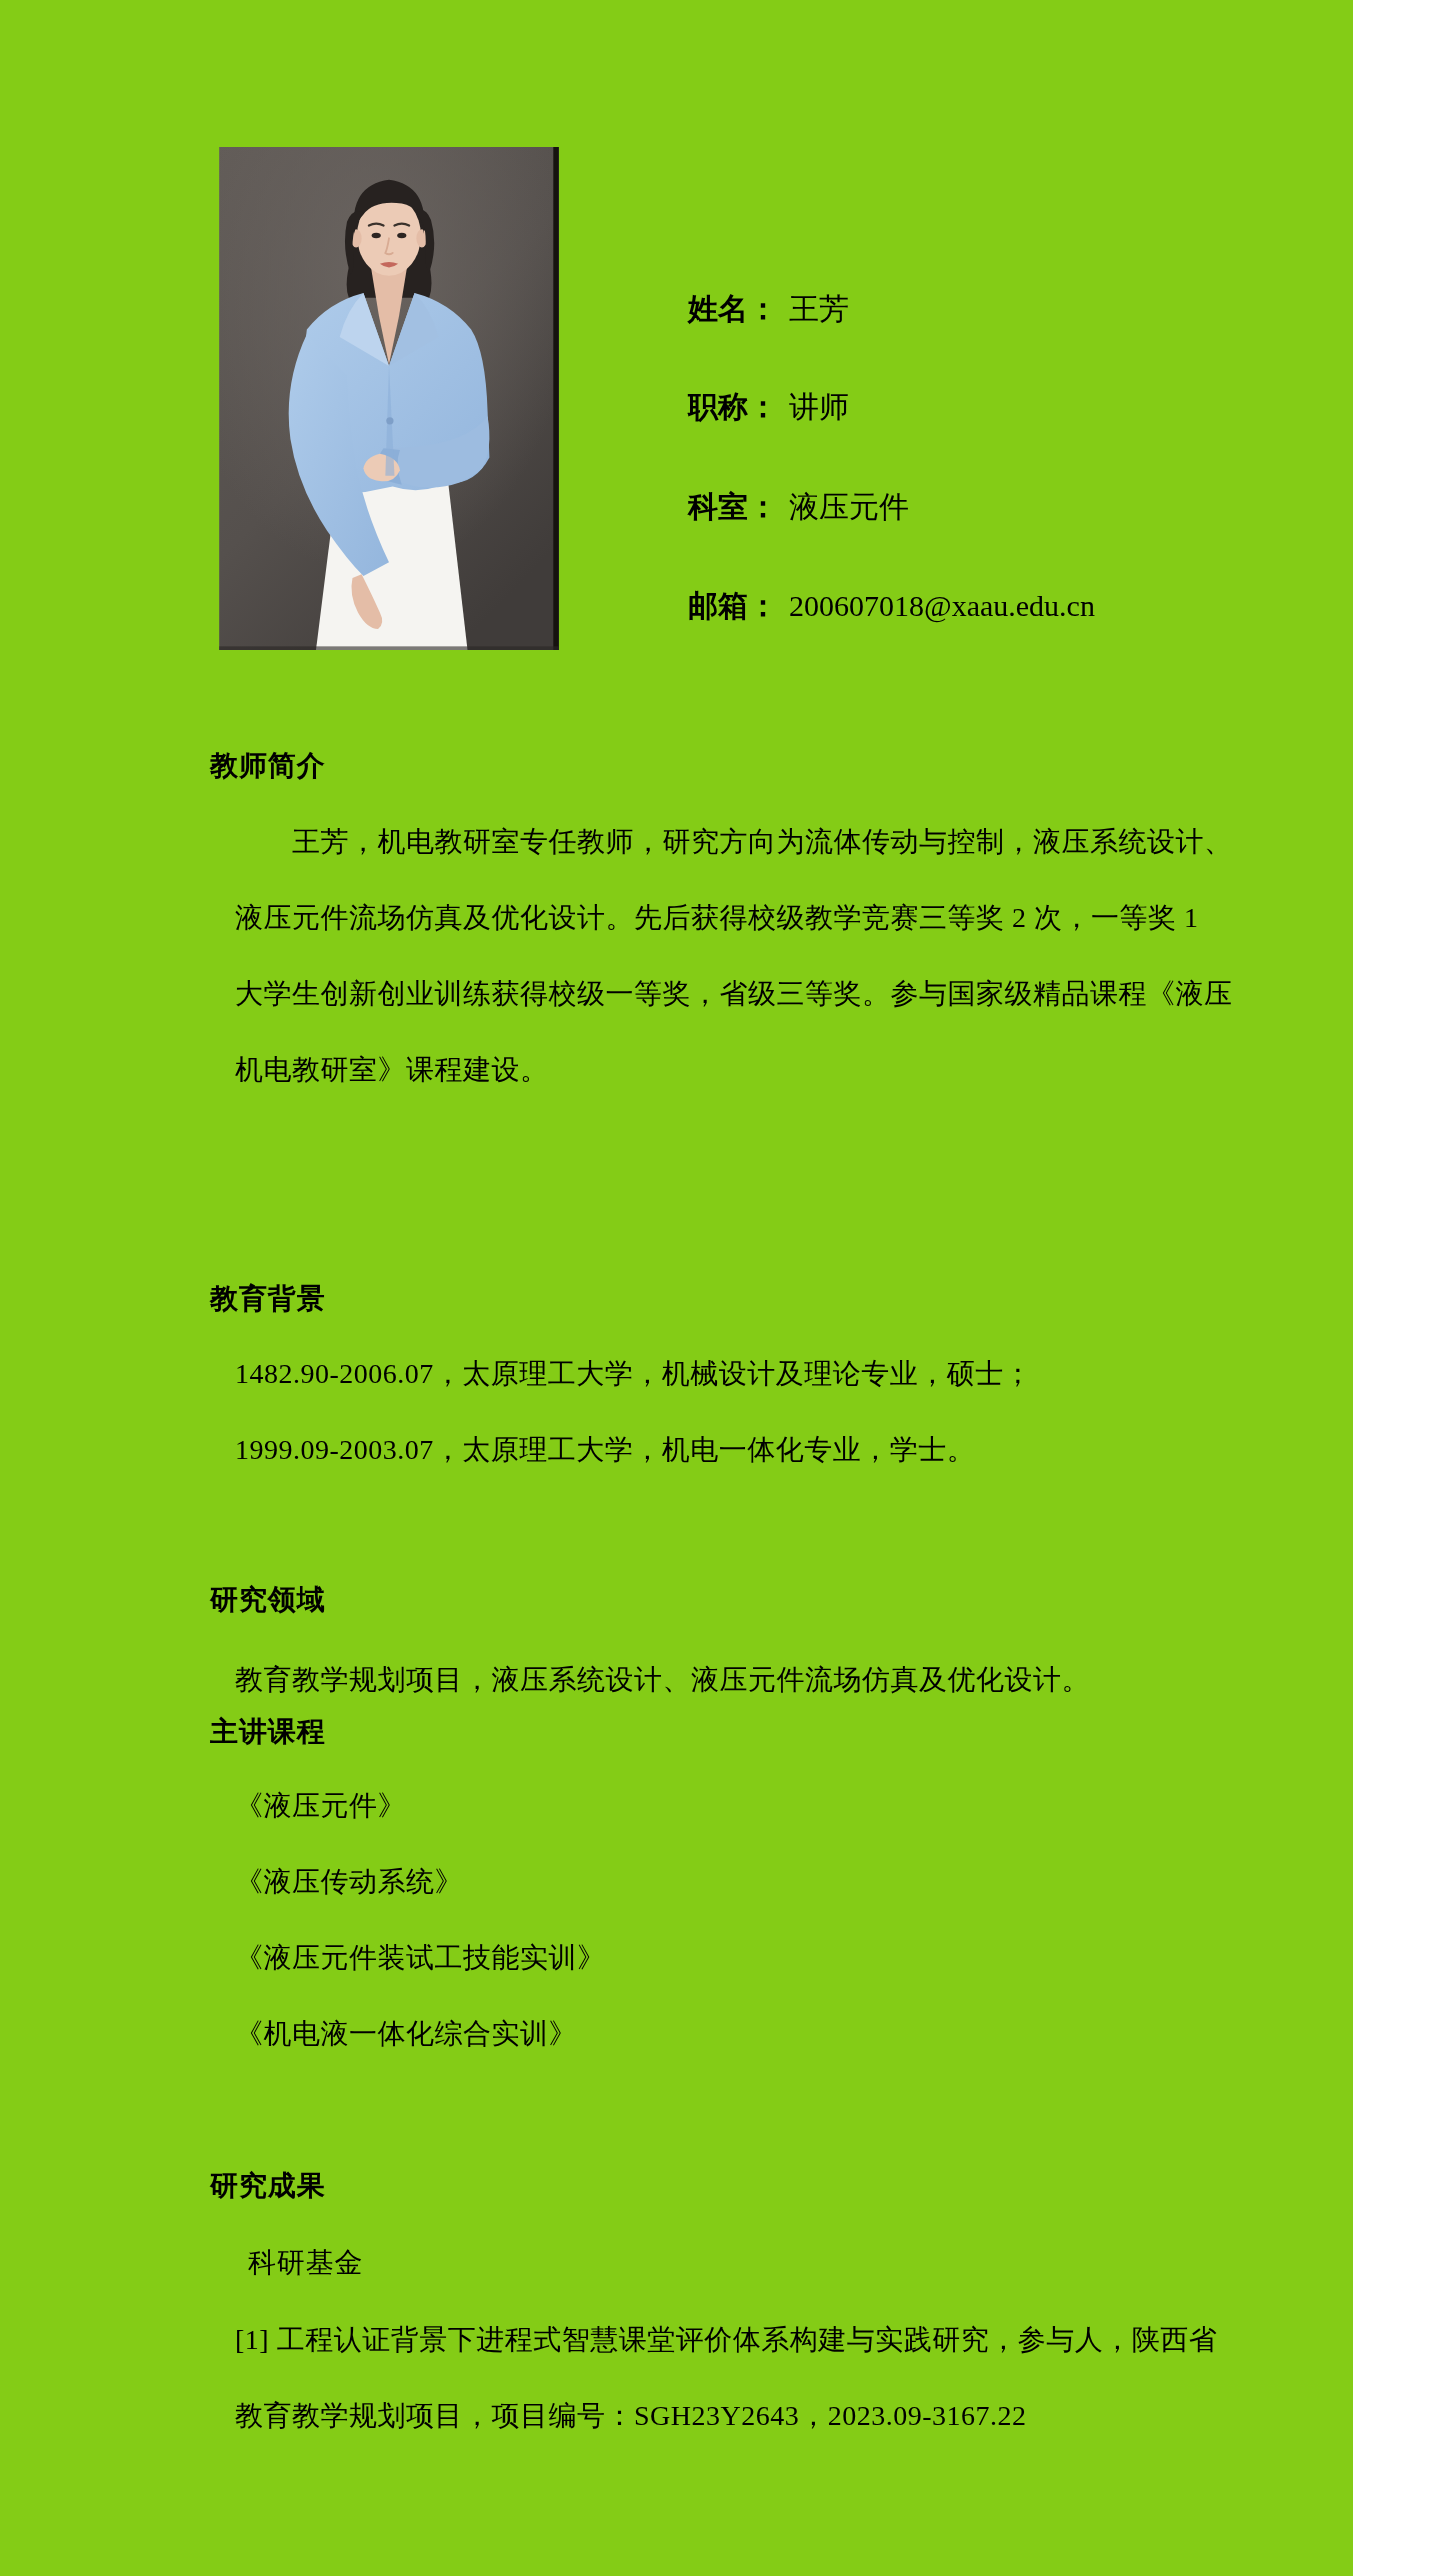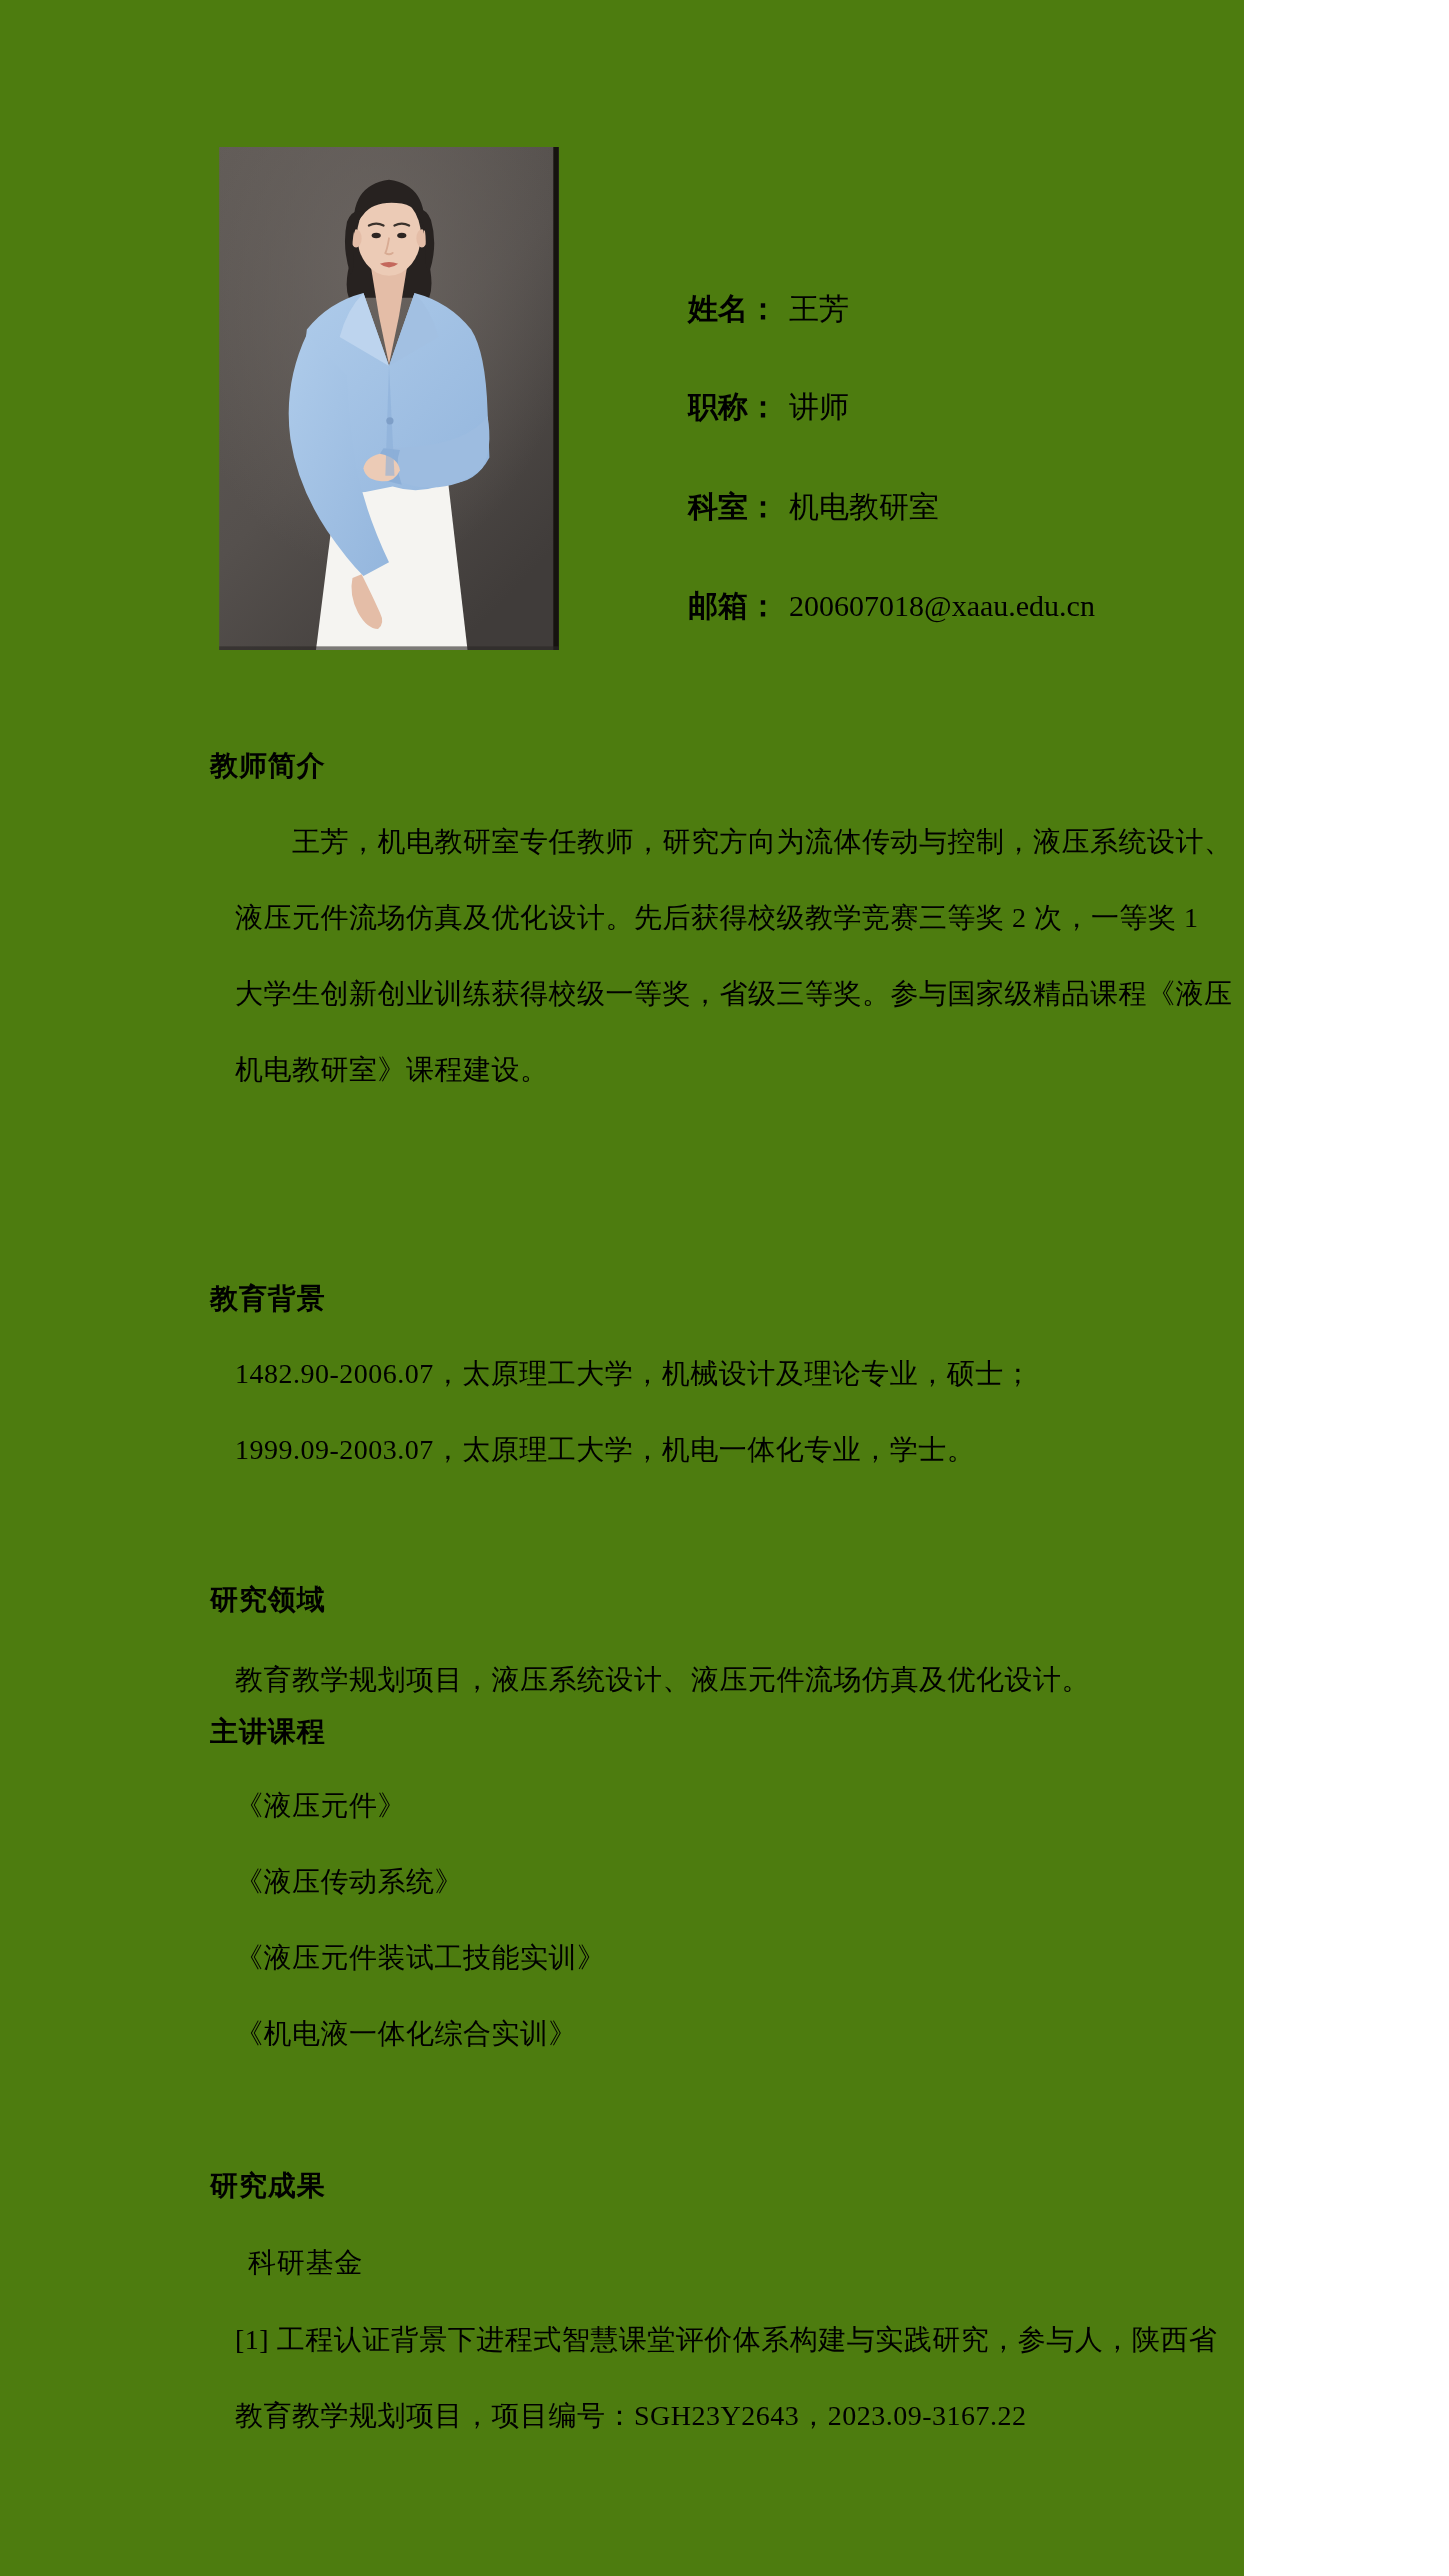--- a/index.html
+++ b/index.html
@@ -1,19 +1,19 @@
 <!DOCTYPE html>
 <html style="font-size:14.6px"><head>
 <meta charset="utf-8">
 <style>
   html,body{margin:0;padding:0;background:#ffffff;}
   .page{
     position:relative;
-    width:1244px;height:2576px;
-    background:#4d7c0f;
+    width:1353px;height:2576px;
+    background:#84cc16;
     font-family:"Liberation Serif","DejaVu Serif",serif;
     color:#000;
     overflow:hidden;
   }
   
   .photo{
     position:absolute;left:219px;top:147px;width:340px;height:503px;
   }
   .photo svg{display:block;width:100%;height:100%;}
   
@@ -118,21 +118,21 @@
     </svg>
   </div>
 
   <div class="info-field" style="top:288px;">
     <span class="info-label">姓名：</span><span class="info-value">王芳</span>
   </div>
   <div class="info-field" style="top:386px;">
     <span class="info-label">职称：</span><span class="info-value">讲师</span>
   </div>
   <div class="info-field" style="top:486px;">
-    <span class="info-label">科室：</span><span class="info-value">机电教研室</span>
+    <span class="info-label">科室：</span><span class="info-value">液压元件</span>
   </div>
   <div class="info-field" style="top:585px;">
     <span class="info-label">邮箱：</span><span class="info-value">200607018@xaau.edu.cn</span>
   </div>
 
   <div class="sec-heading" style="top:728px;">教师简介</div>
   <div class="text-block" style="top:804px;">
     <div class="tline">　　王芳，机电教研室专任教师，研究方向为流体传动与控制，液压系统设计、</div>
     <div class="tline">液压元件流场仿真及优化设计。先后获得校级教学竞赛三等奖 2 次，一等奖 1</div>
     <div class="tline">大学生创新创业训练获得校级一等奖，省级三等奖。参与国家级精品课程《液压</div>

